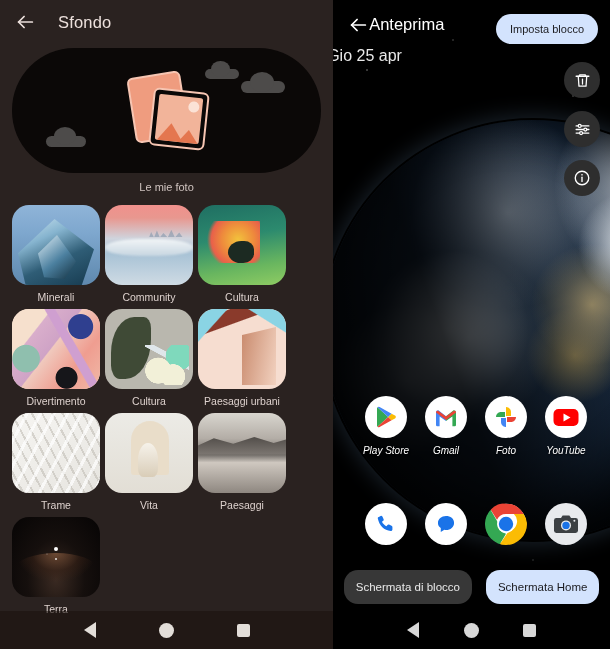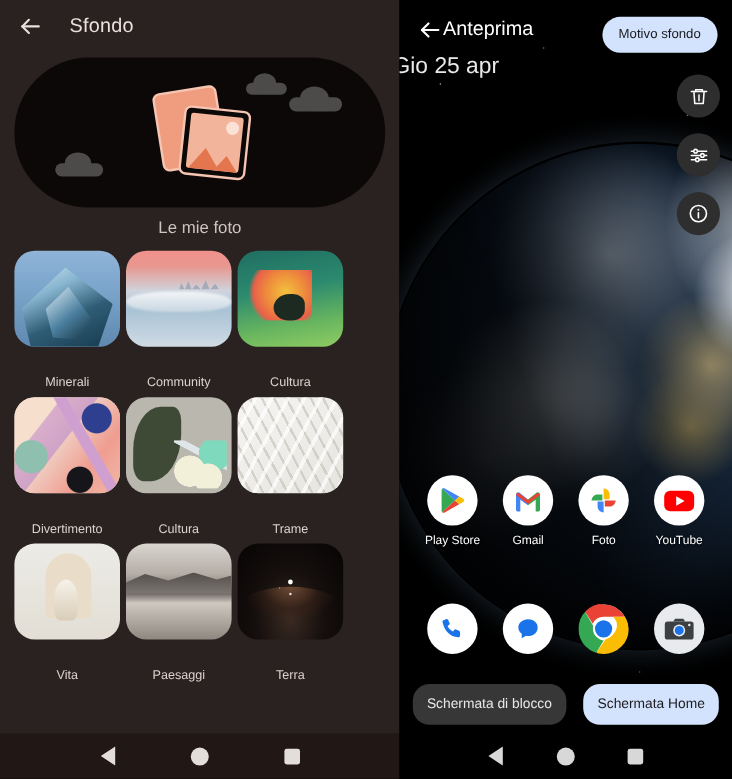--- a/index.html
+++ b/index.html
@@ -56,31 +56,31 @@
     border-radius:50%; background:#fbe2d6; }
   .photo-b .mtn {
     position:absolute; left:4px; right:4px; bottom:4px; height:22px; overflow:hidden;
   }
   .photo-b .mtn:before, .photo-b .mtn:after {
     content:""; position:absolute; bottom:0; width:0; height:0;
     border-style:solid; border-color:transparent transparent #e4764f transparent;
   }
   .photo-b .mtn:before { left:2px; border-width:0 13px 18px 13px; }
   .photo-b .mtn:after  { right:1px; border-width:0 10px 13px 10px; }
-  .hero-label { text-align:center; color:#cfc3bf; font-size:14px; padding-top:8px; }
+  .hero-label { text-align:center; color:#cfc3bf; font-size:11px; padding-top:8px; }
 
   
   .grid { padding:12px 12px 0 12px; display:flex; flex-wrap:wrap; gap:6px 5px; }
   .cell { width:88px; }
   .thumb {
     width:88px; height:80px; border-radius:17px; overflow:hidden; position:relative;
     background:#3a2f2c;
   }
   .cell .cap {
-    color:#ded2ce; font-size:10.5px; text-align:center; margin-top:24px;
+    color:#ded2ce; font-size:10.5px; text-align:center; margin-top:6px;
     white-space:nowrap; overflow:hidden; text-overflow:ellipsis;
   }
 
   
   .t-minerali { background:linear-gradient(180deg,#8fb4d8 0%,#7ea7ce 35%,#5f89ae 100%); }
   .t-minerali:before{content:"";position:absolute;left:6px;top:14px;width:76px;height:66px;
     background:
       linear-gradient(155deg,#cfe6f2 0%,#86b4cf 30%,#2f5d76 60%,#163a4f 100%);
     clip-path:polygon(48% 0%,100% 46%,84% 100%,10% 100%,0% 52%);}
   .t-minerali:after{content:"";position:absolute;left:26px;top:30px;width:38px;height:44px;
@@ -213,35 +213,35 @@
   }
   .globe .glow {
     position:absolute; inset:-2px; border-radius:50%;
     box-shadow:0 0 22px 2px rgba(120,160,200,.22);
   }
 
   .rheader { position:absolute; left:0; right:0; top:0; padding:14px 12px 0 14px; }
   .rtop { display:flex; align-items:flex-start; }
   .rtitle-wrap { }
   .rtitle { color:#fff; font-size:16.5px; line-height:20px; }
-  .rdate { color:#e8e8e8; font-size:19px; line-height:21px; margin-top:1px; margin-left:-20px; }
+  .rdate { color:#e8e8e8; font-size:16px; line-height:21px; margin-top:1px; margin-left:-20px; }
   .set-btn {
     margin-left:auto; background:#d3e3fd; color:#1b1b1f; font-size:11px;
     border:none; border-radius:16px; padding:9px 14px; cursor:pointer; white-space:nowrap;
   }
 
   .side-actions { position:absolute; right:10px; top:62px; display:flex; flex-direction:column; gap:13px; }
   .circ-btn {
     width:36px; height:36px; border-radius:50%; background:#2e2e2e;
     display:flex; align-items:center; justify-content:center; cursor:pointer; border:none;
   }
 
   
   .apps { position:absolute; left:0; right:0; top:396px; }
-  .apps-row { display:flex; justify-content:space-between; padding:0 14px; }
+  .apps-row { display:flex; justify-content:flex-end; padding:0 14px;font-style:italic; }
   .app { width:60px; display:flex; flex-direction:column; align-items:center; cursor:pointer; }
   .app-ic { width:42px; height:42px; border-radius:50%; background:#fff;
     display:flex; align-items:center; justify-content:center; overflow:hidden; }
   .app-lbl { color:#fff; font-size:10px; margin-top:7px; text-shadow:0 1px 2px rgba(0,0,0,.9); }
   .dock { position:absolute; left:0; right:0; top:503px; }
 
   
   .chips { position:absolute; left:0; right:0; bottom:45px; display:flex; gap:14px;
     justify-content:center; padding:0 14px; }
   .chip { border:none; border-radius:14px; padding:11px 12px; font-size:11.5px; cursor:pointer; white-space:nowrap; }
@@ -307,20 +307,24 @@
       </div>
       <div class="cell">
         <div class="thumb t-divertimento"></div>
         <div class="cap">Divertimento</div>
       </div>
       <div class="cell">
         <div class="thumb t-motivo"></div>
         <div class="cap">Cultura</div>
       </div>
       <div class="cell">
+        <div class="thumb t-urbani"></div>
+        <div class="cap">Paesaggi urbani</div>
+      </div>
+      <div class="cell">
         <div class="thumb t-trame"></div>
         <div class="cap">Trame</div>
       </div>
       <div class="cell">
         <div class="thumb t-vita"></div>
         <div class="cap">Vita</div>
       </div>
       <div class="cell">
         <div class="thumb t-paesaggi"></div>
         <div class="cap">Paesaggi</div>
@@ -353,21 +357,21 @@
       <div class="rtop">
         <span class="back-arrow">
           <svg width="22" height="22" viewBox="0 0 24 24" fill="none" stroke="#ffffff" stroke-width="1.9" stroke-linecap="round" stroke-linejoin="round">
             <line x1="20" y1="12" x2="5" y2="12"></line>
               <polyline points="11,18 5,12 11,6"></polyline>
           </svg>
         </span>
         <span class="rtitle-wrap">
           <div class="rtitle">Anteprima</div>
         </span>
-        <button class="set-btn">Motivo sfondo</button>
+        <button class="set-btn">Imposta blocco</button>
       </div>
       <div class="rdate">Gio 25 apr</div>
     </div>
 
     <div class="side-actions">
       <button class="circ-btn">
         <svg width="17" height="17" viewBox="0 0 24 24" fill="none" stroke="#fff" stroke-width="1.8" stroke-linecap="round" stroke-linejoin="round">
           <polyline points="3,6 21,6"></polyline>
             <path d="M8 6V4h8v2"></path>
           <path d="M6 6l1 14h10l1-14"></path>

